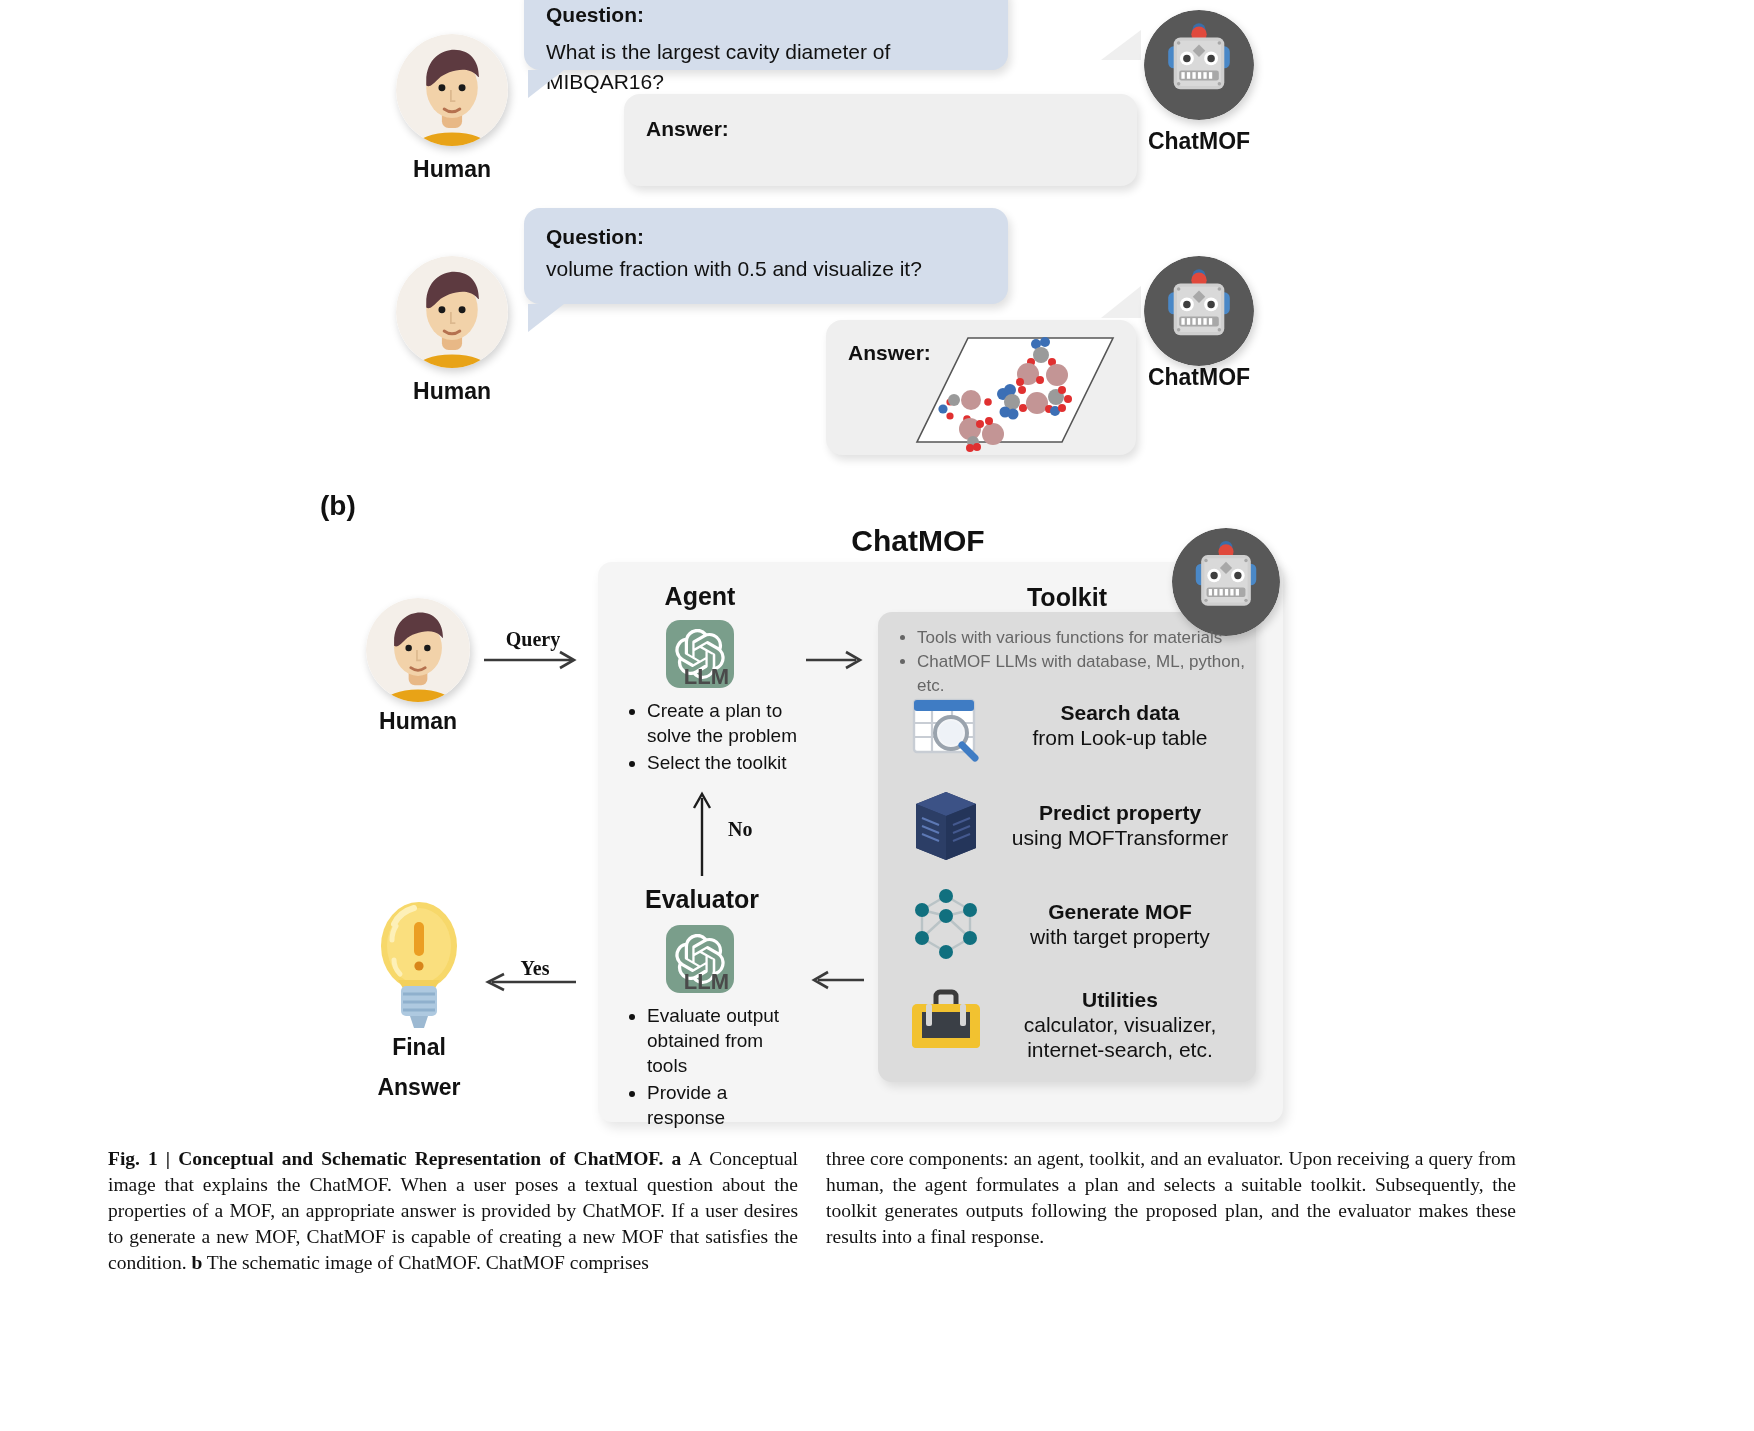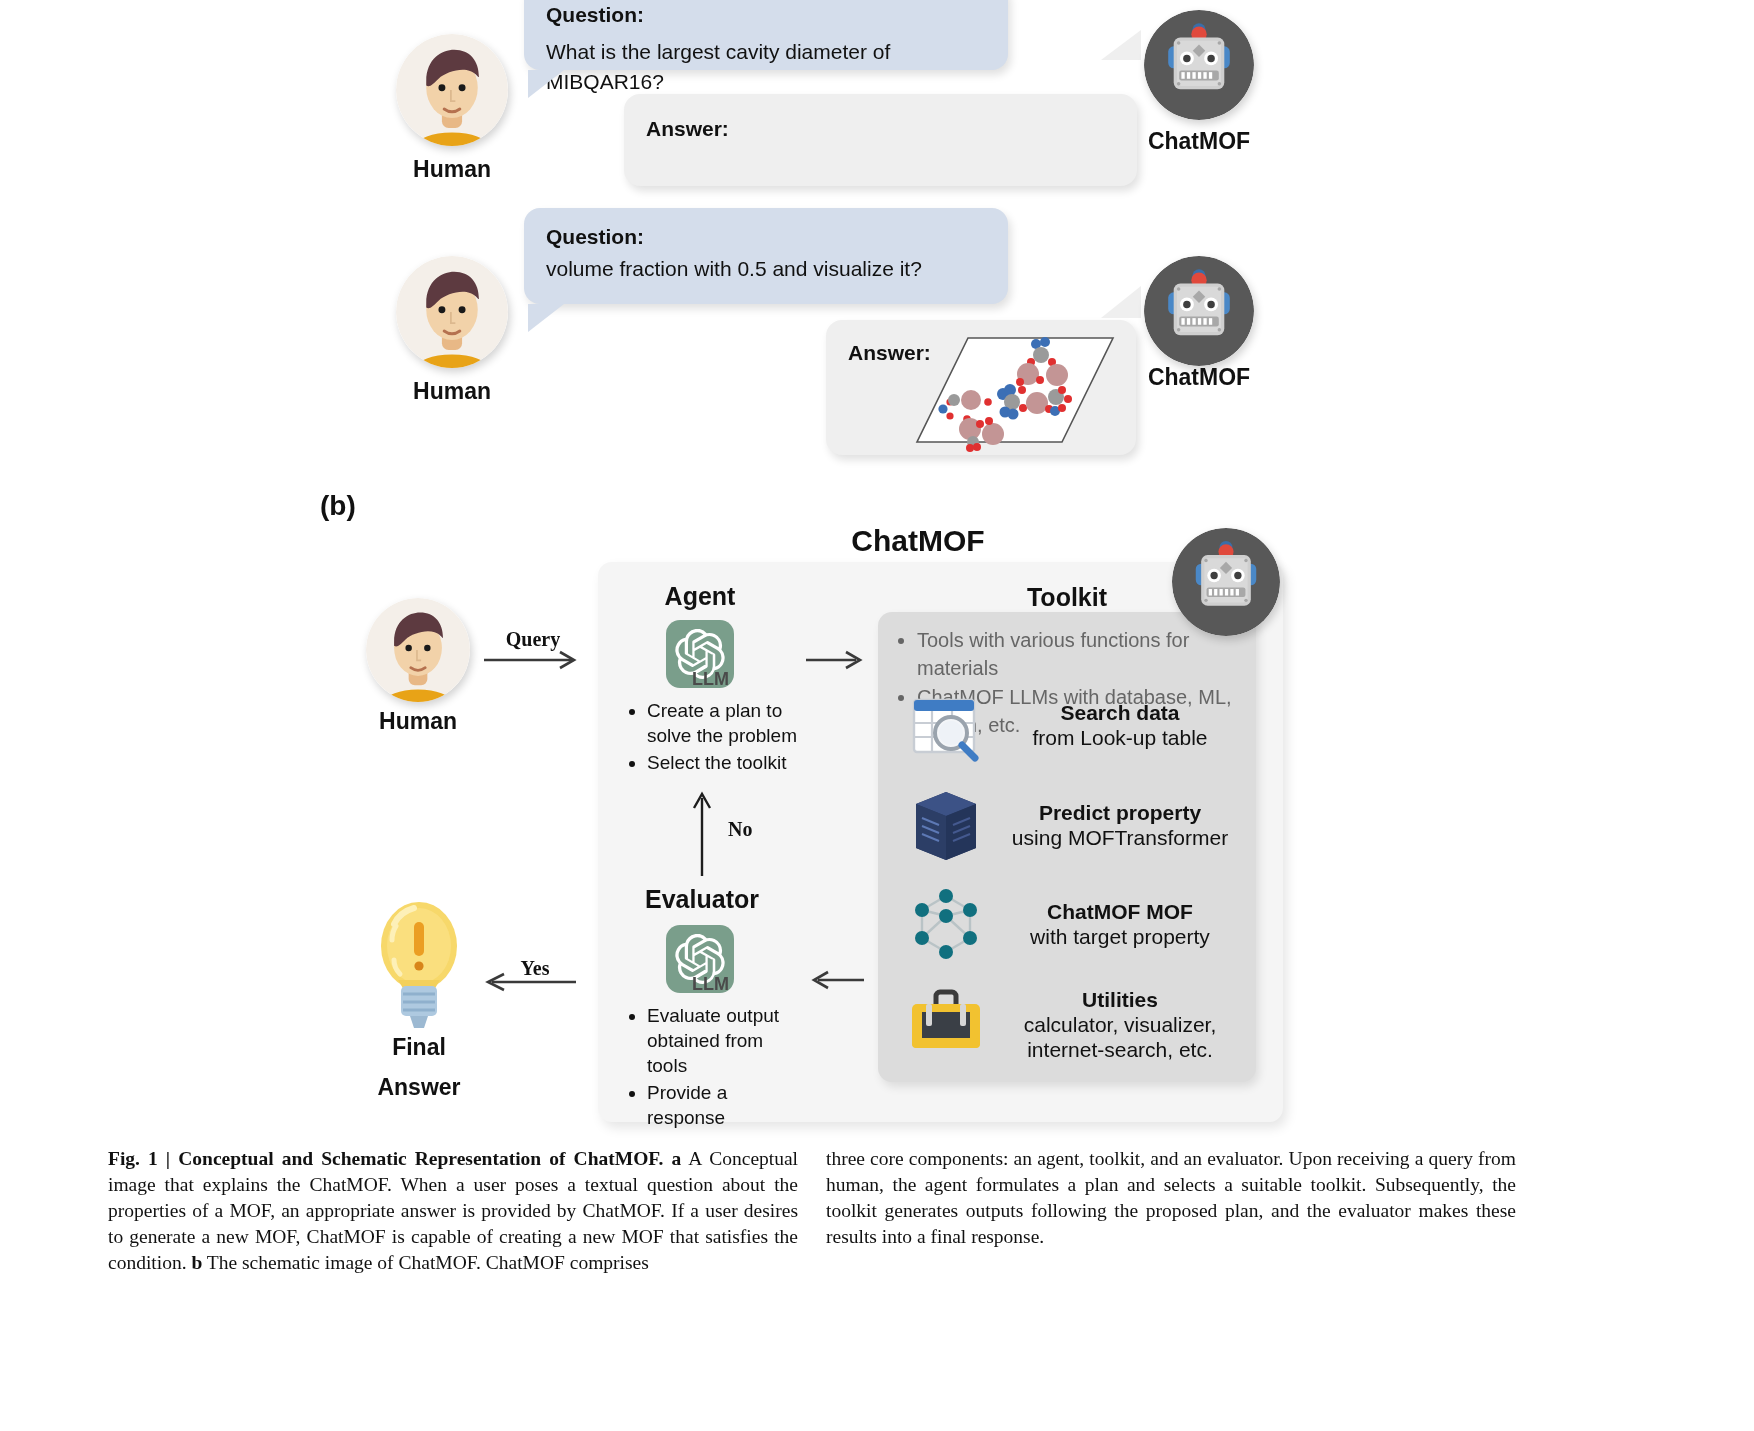--- a/index.html
+++ b/index.html
@@ -50,34 +50,34 @@
     position: absolute;
     background: #dcdcdc;
     border-radius: 14px;
     box-shadow: 3px 5px 10px rgba(0,0,0,0.10);
   }
   .hdr { position: absolute; font-weight: bold; font-size: 25px; text-align: center; }
   .hdr-big { position: absolute; font-weight: bold; font-size: 30px; text-align: center; }
   .bullets { position: absolute; font-size: 19px; line-height: 1.32; }
   .bullets ul { margin: 0; padding-left: 19px; }
   .bullets li { margin-bottom: 2px; }
-  .tk-bullets { position: absolute; font-size: 20px; color: #666; line-height: 1.42; }
+  .tk-bullets { position: absolute; font-size: 17px; color: #666; line-height: 1.42; }
   .tk-bullets ul { margin: 0; padding-left: 19px; }
 
   .arrow-lbl { position: absolute; font-weight: bold; font-size: 20px; text-align: center; font-family: Liberation Serif, serif; }
 
   .llm-tile {
     position: absolute;
     background: #7a9e8b;
     border-radius: 14px;
     display: flex; align-items: center; justify-content: center;
   }
   .llm-tag {
     position: absolute; right: 5px; bottom: -2px;
-    font-size: 18px; font-weight: bold; color: #4a4a4a;
+    font-size: 22px; font-weight: bold; color: #4a4a4a;
   }
 
   .tk-item-title { font-weight: bold; font-size: 21px; }
   .tk-item-sub { font-size: 21px; }
   .tk-text { position: absolute; text-align: center; line-height: 1.2; }
 
   
   .caption {
     position: absolute;
     font-family: "Liberation Serif", serif;
@@ -393,21 +393,21 @@
     <circle cx="38" cy="10" r="7" fill="#11707f"></circle>
     <circle cx="14" cy="24" r="7" fill="#11707f"></circle>
     <circle cx="62" cy="24" r="7" fill="#11707f"></circle>
     <circle cx="38" cy="30" r="7" fill="#11707f"></circle>
     <circle cx="14" cy="52" r="7" fill="#11707f"></circle>
     <circle cx="62" cy="52" r="7" fill="#11707f"></circle>
     <circle cx="38" cy="66" r="7" fill="#11707f"></circle>
   </svg>
 </div>
 <div class="tk-text" style="left:1000px; top:899px; width:240px;">
-  <div class="tk-item-title">ChatMOF MOF</div>
+  <div class="tk-item-title">Generate MOF</div>
   <div class="tk-item-sub">with target property</div>
 </div>
 
 <div class="fig" style="left:908px; top:986px; width:76px; height:70px;">
   <svg width="76" height="70" viewBox="0 0 76 70">
     <path d="M28 18 L28 10 a4 4 0 0 1 4-4 h12 a4 4 0 0 1 4 4 L48 18" fill="none" stroke="#3a3a3a" stroke-width="5" stroke-linecap="round"></path>
     <rect x="4" y="18" width="68" height="44" rx="5" fill="#f2c230"></rect>
     <rect x="14" y="26" width="48" height="28" fill="#3a3f46"></rect>
     <rect x="18" y="18" width="6" height="22" rx="2" fill="#d6d6d6"></rect>
     <rect x="52" y="18" width="6" height="22" rx="2" fill="#d6d6d6"></rect>

